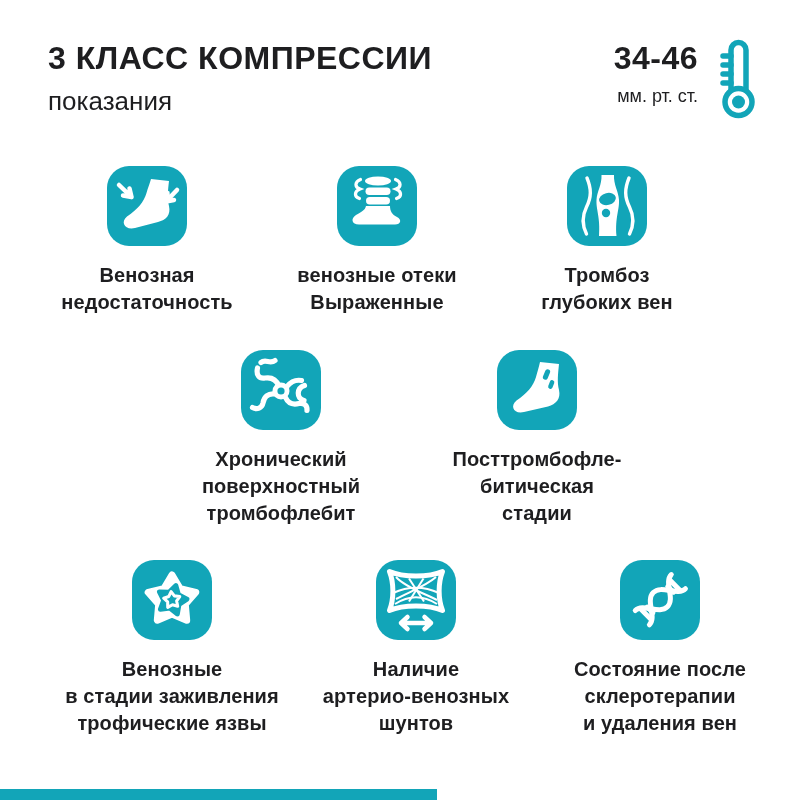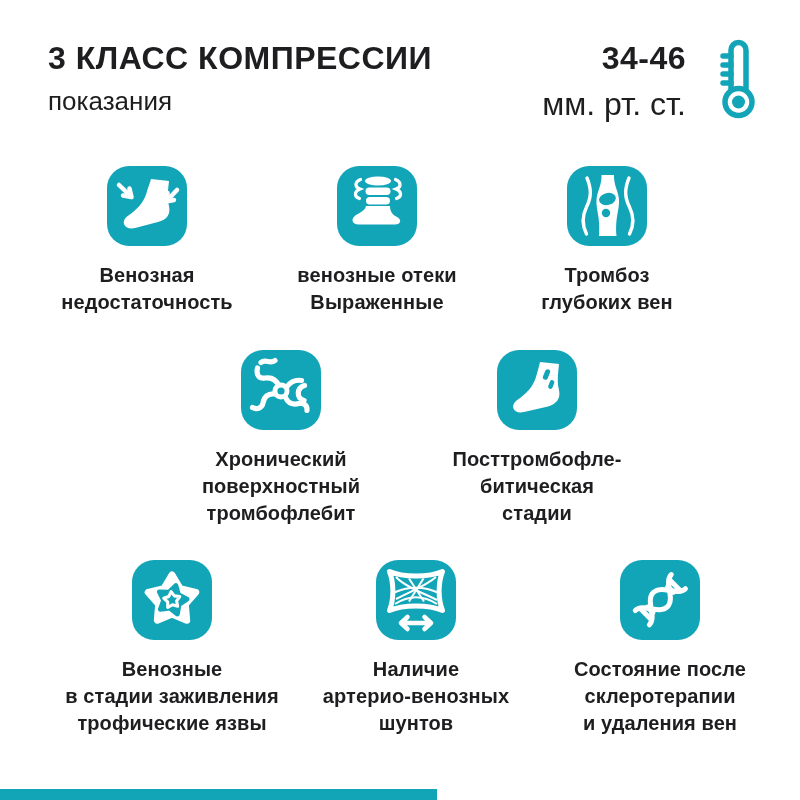--- a/index.html
+++ b/index.html
@@ -12,24 +12,24 @@
     position:relative;
     overflow:hidden;
   }
   .page { width:800px; height:800px; position:relative; }
 
   
   .header { display:flex; justify-content:space-between; align-items:flex-start;
             padding:40px 40px 0 48px; }
   .title { font-size:32px; font-weight:bold; letter-spacing:.5px; color:var(--text); }
   .subtitle { font-size:26px; margin-top:9px; color:var(--text); }
-  .pressure-wrap { display:flex; align-items:flex-start; gap:28px; }
+  .pressure-wrap { display:flex; align-items:flex-start; gap:16px; }
   .pressure-text { text-align:right; }
   .pressure-value { font-size:32px; font-weight:bold; letter-spacing:.5px; }
-  .pressure-unit { font-size:32px; margin-top:9px; }
+  .pressure-unit { font-size:18px; margin-top:9px; }
   .thermo-svg { margin-top:-2px; }
 
   
   .row { display:flex; }
   .row-1 { margin-top:40px; padding:0 22px 0 32px; }
   .row-2 { margin-top:34px; justify-content:center; gap:16px; padding-left:18px; }
   .row-3 { margin-top:33px; padding:0 25px 0 57px; justify-content:space-between;align-items:flex-end; }
   .card { display:flex; flex-direction:column; align-items:center; width:230px; }
   .row-2 .card { width:240px; }
   .tile { width:80px; height:80px; border-radius:22px; background:var(--accent);

